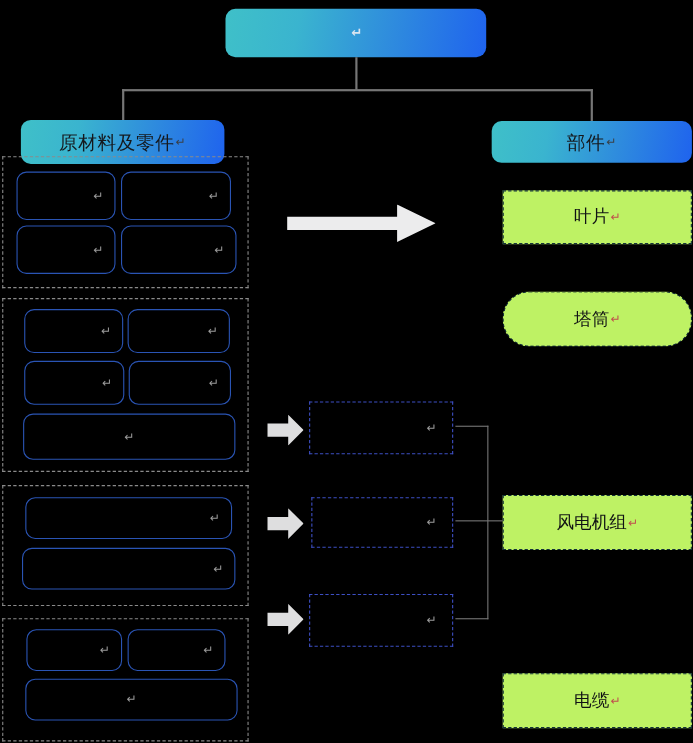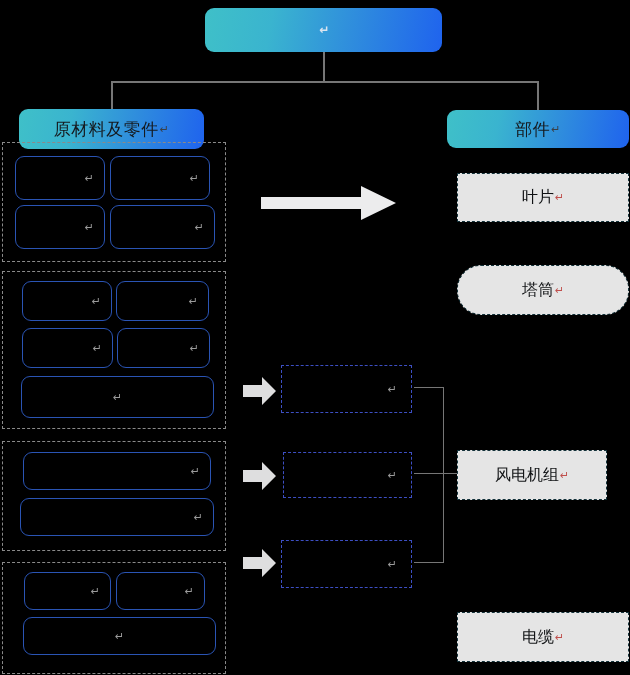--- a/index.html
+++ b/index.html
@@ -16,21 +16,21 @@
     border-radius:9px;
     display:flex;align-items:center;justify-content:center;
     color:#15181c;
     letter-spacing:.5px;
   }
   .chip.banner{font-size:19px;font-weight:bold;}
   .chip.col{font-size:17px;}
 
   
   .teal{
-    background:#e5e5e5;
+    background:#bef264;
     border:1px dashed #14323a;
     display:flex;align-items:center;justify-content:center;
     font-size:16px;color:#101214;
   }
 
   
   .bbox{
     border:1.6px solid #2a54b4;
     border-radius:9px;
     background:#000;
@@ -191,21 +191,21 @@
 <div class="abs teal" style="left:457px;top:173px;width:172px;height:49px;">
   <span>叶片</span>
     <span class="pilcrow-red">↵</span>
 </div>
 
 <div class="abs teal" style="left:457px;top:265px;width:172px;height:50px;border-radius:24px;">
   <span>塔筒</span>
     <span class="pilcrow-red">↵</span>
 </div>
 
-<div class="abs teal" style="left:457px;top:450px;width:150px;height:50px;">
+<div class="abs teal" style="left:457px;top:450px;width:172px;height:50px;">
   <span>风电机组</span>
     <span class="pilcrow-red">↵</span>
 </div>
 
 <div class="abs teal" style="left:457px;top:612px;width:172px;height:50px;">
   <span>电缆</span>
     <span class="pilcrow-red">↵</span>
 </div>
 
 </body></html>

